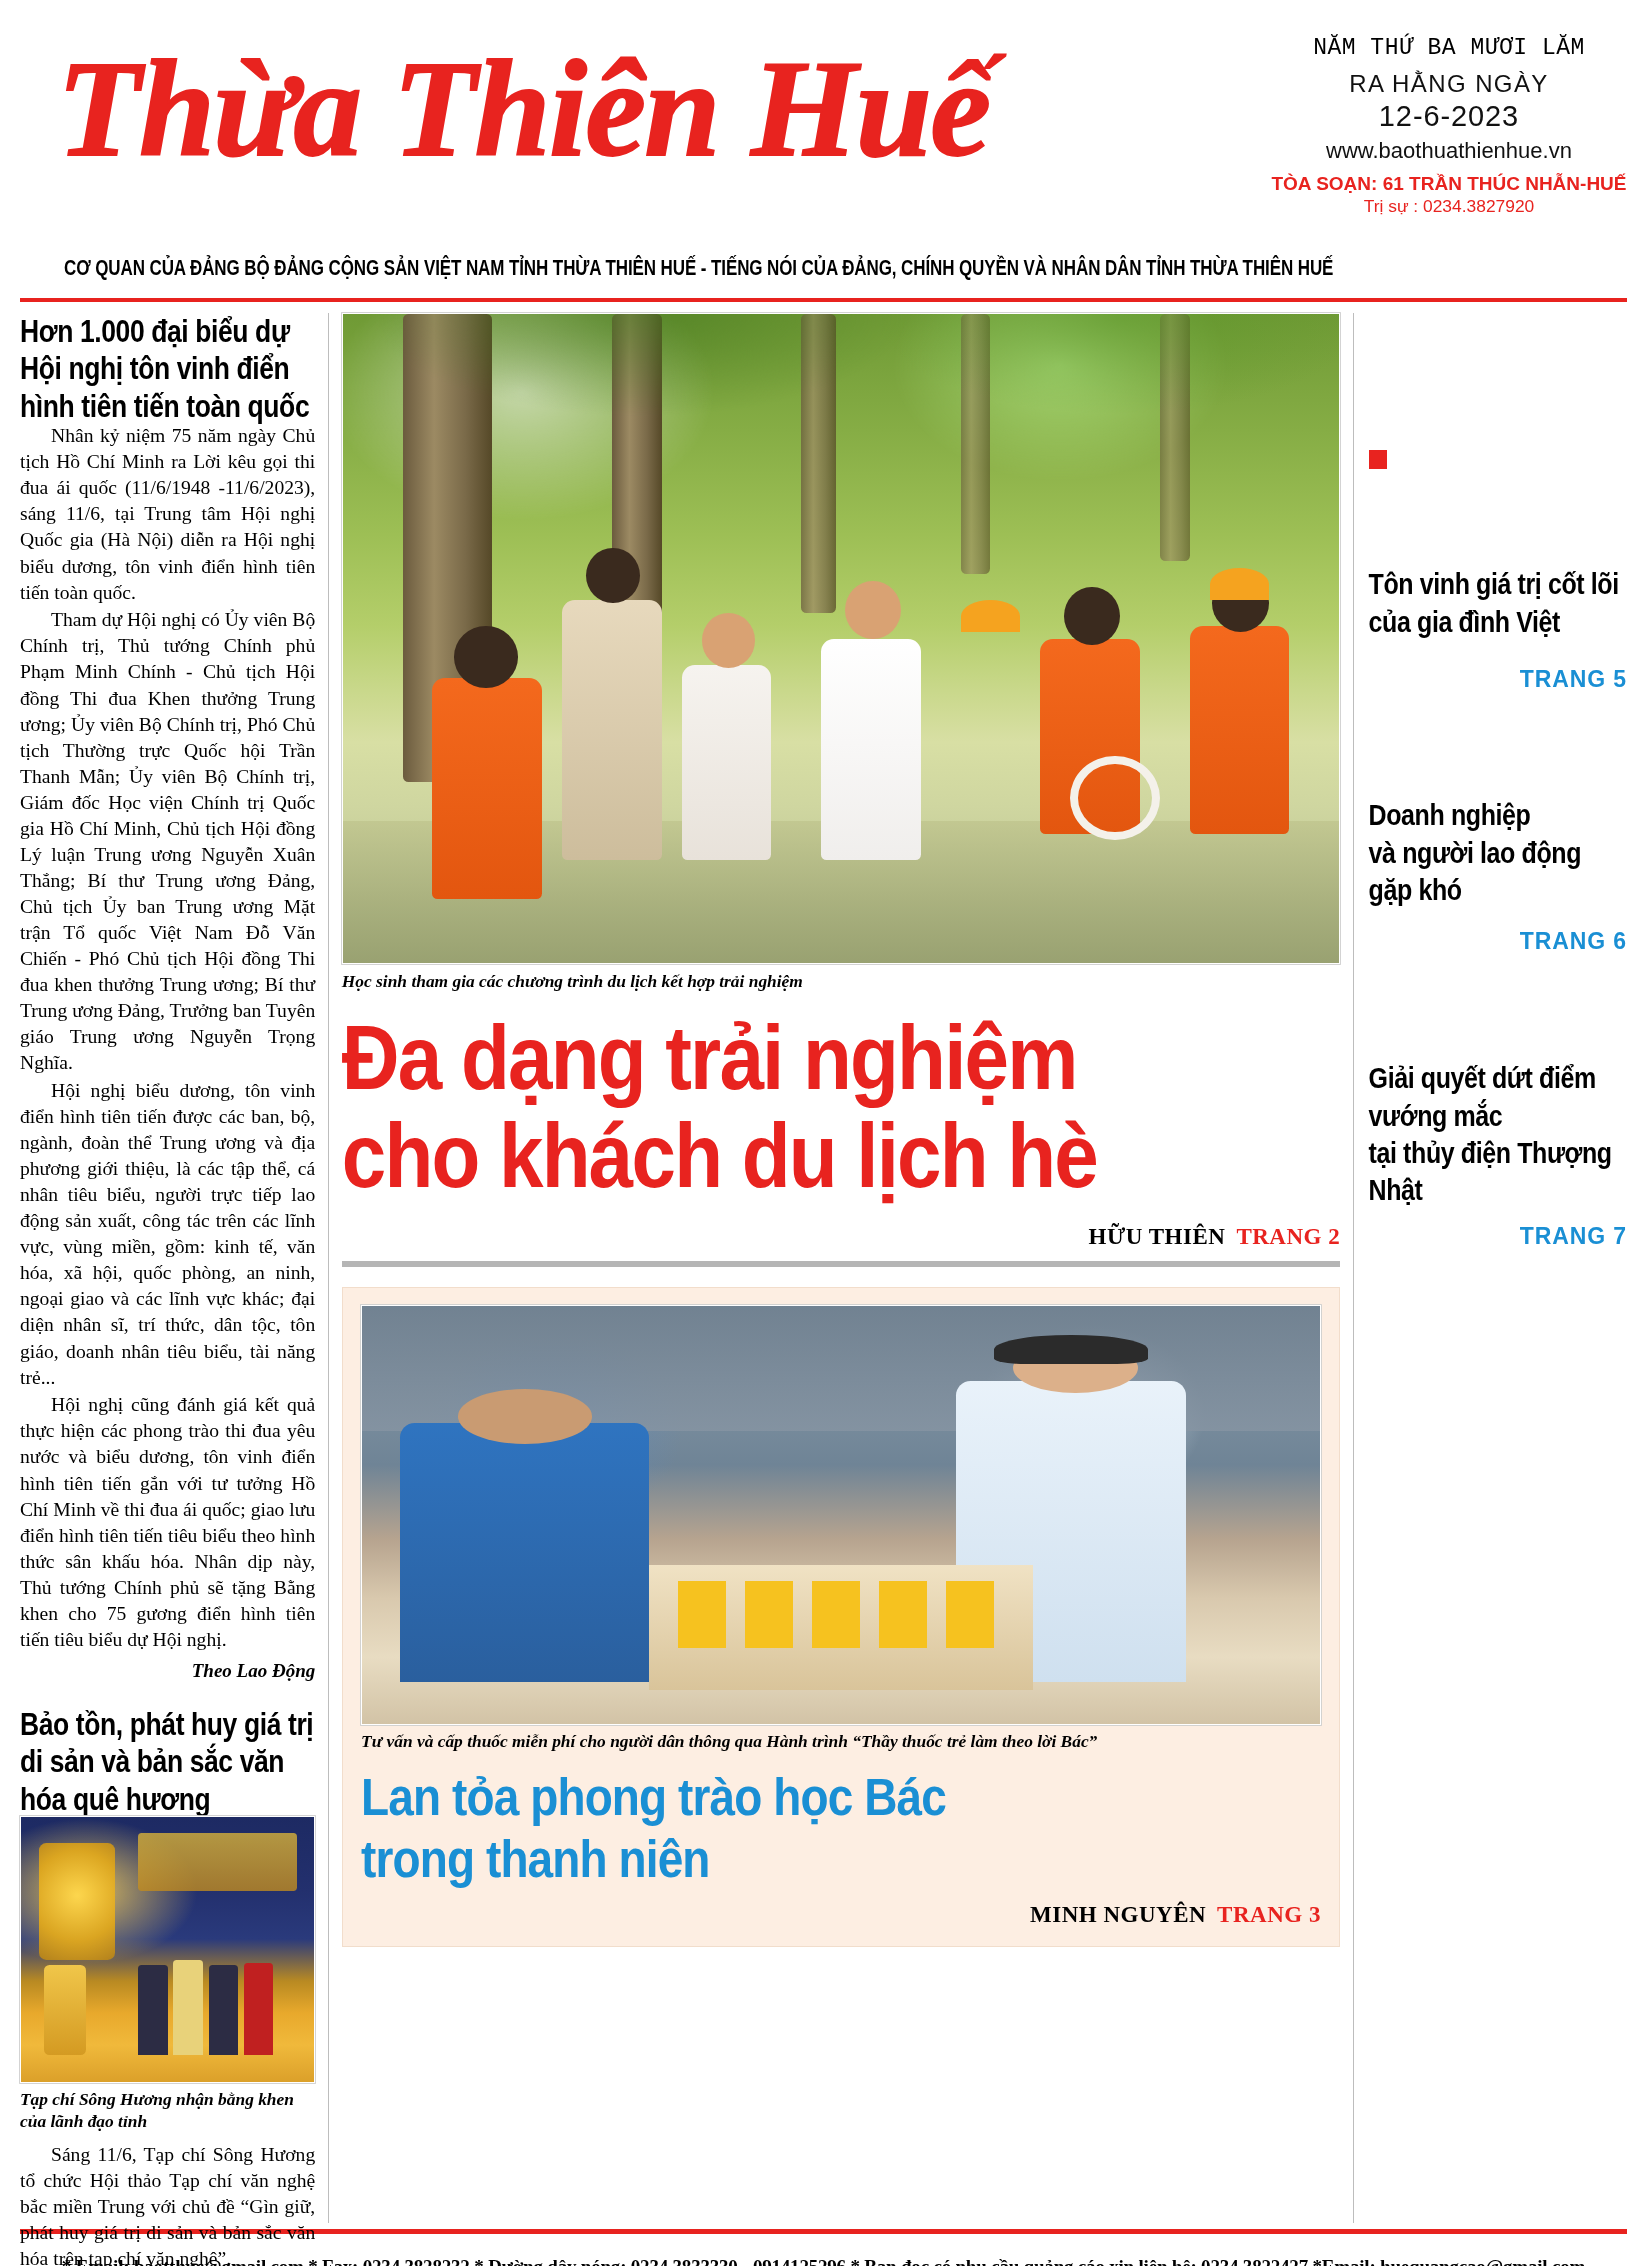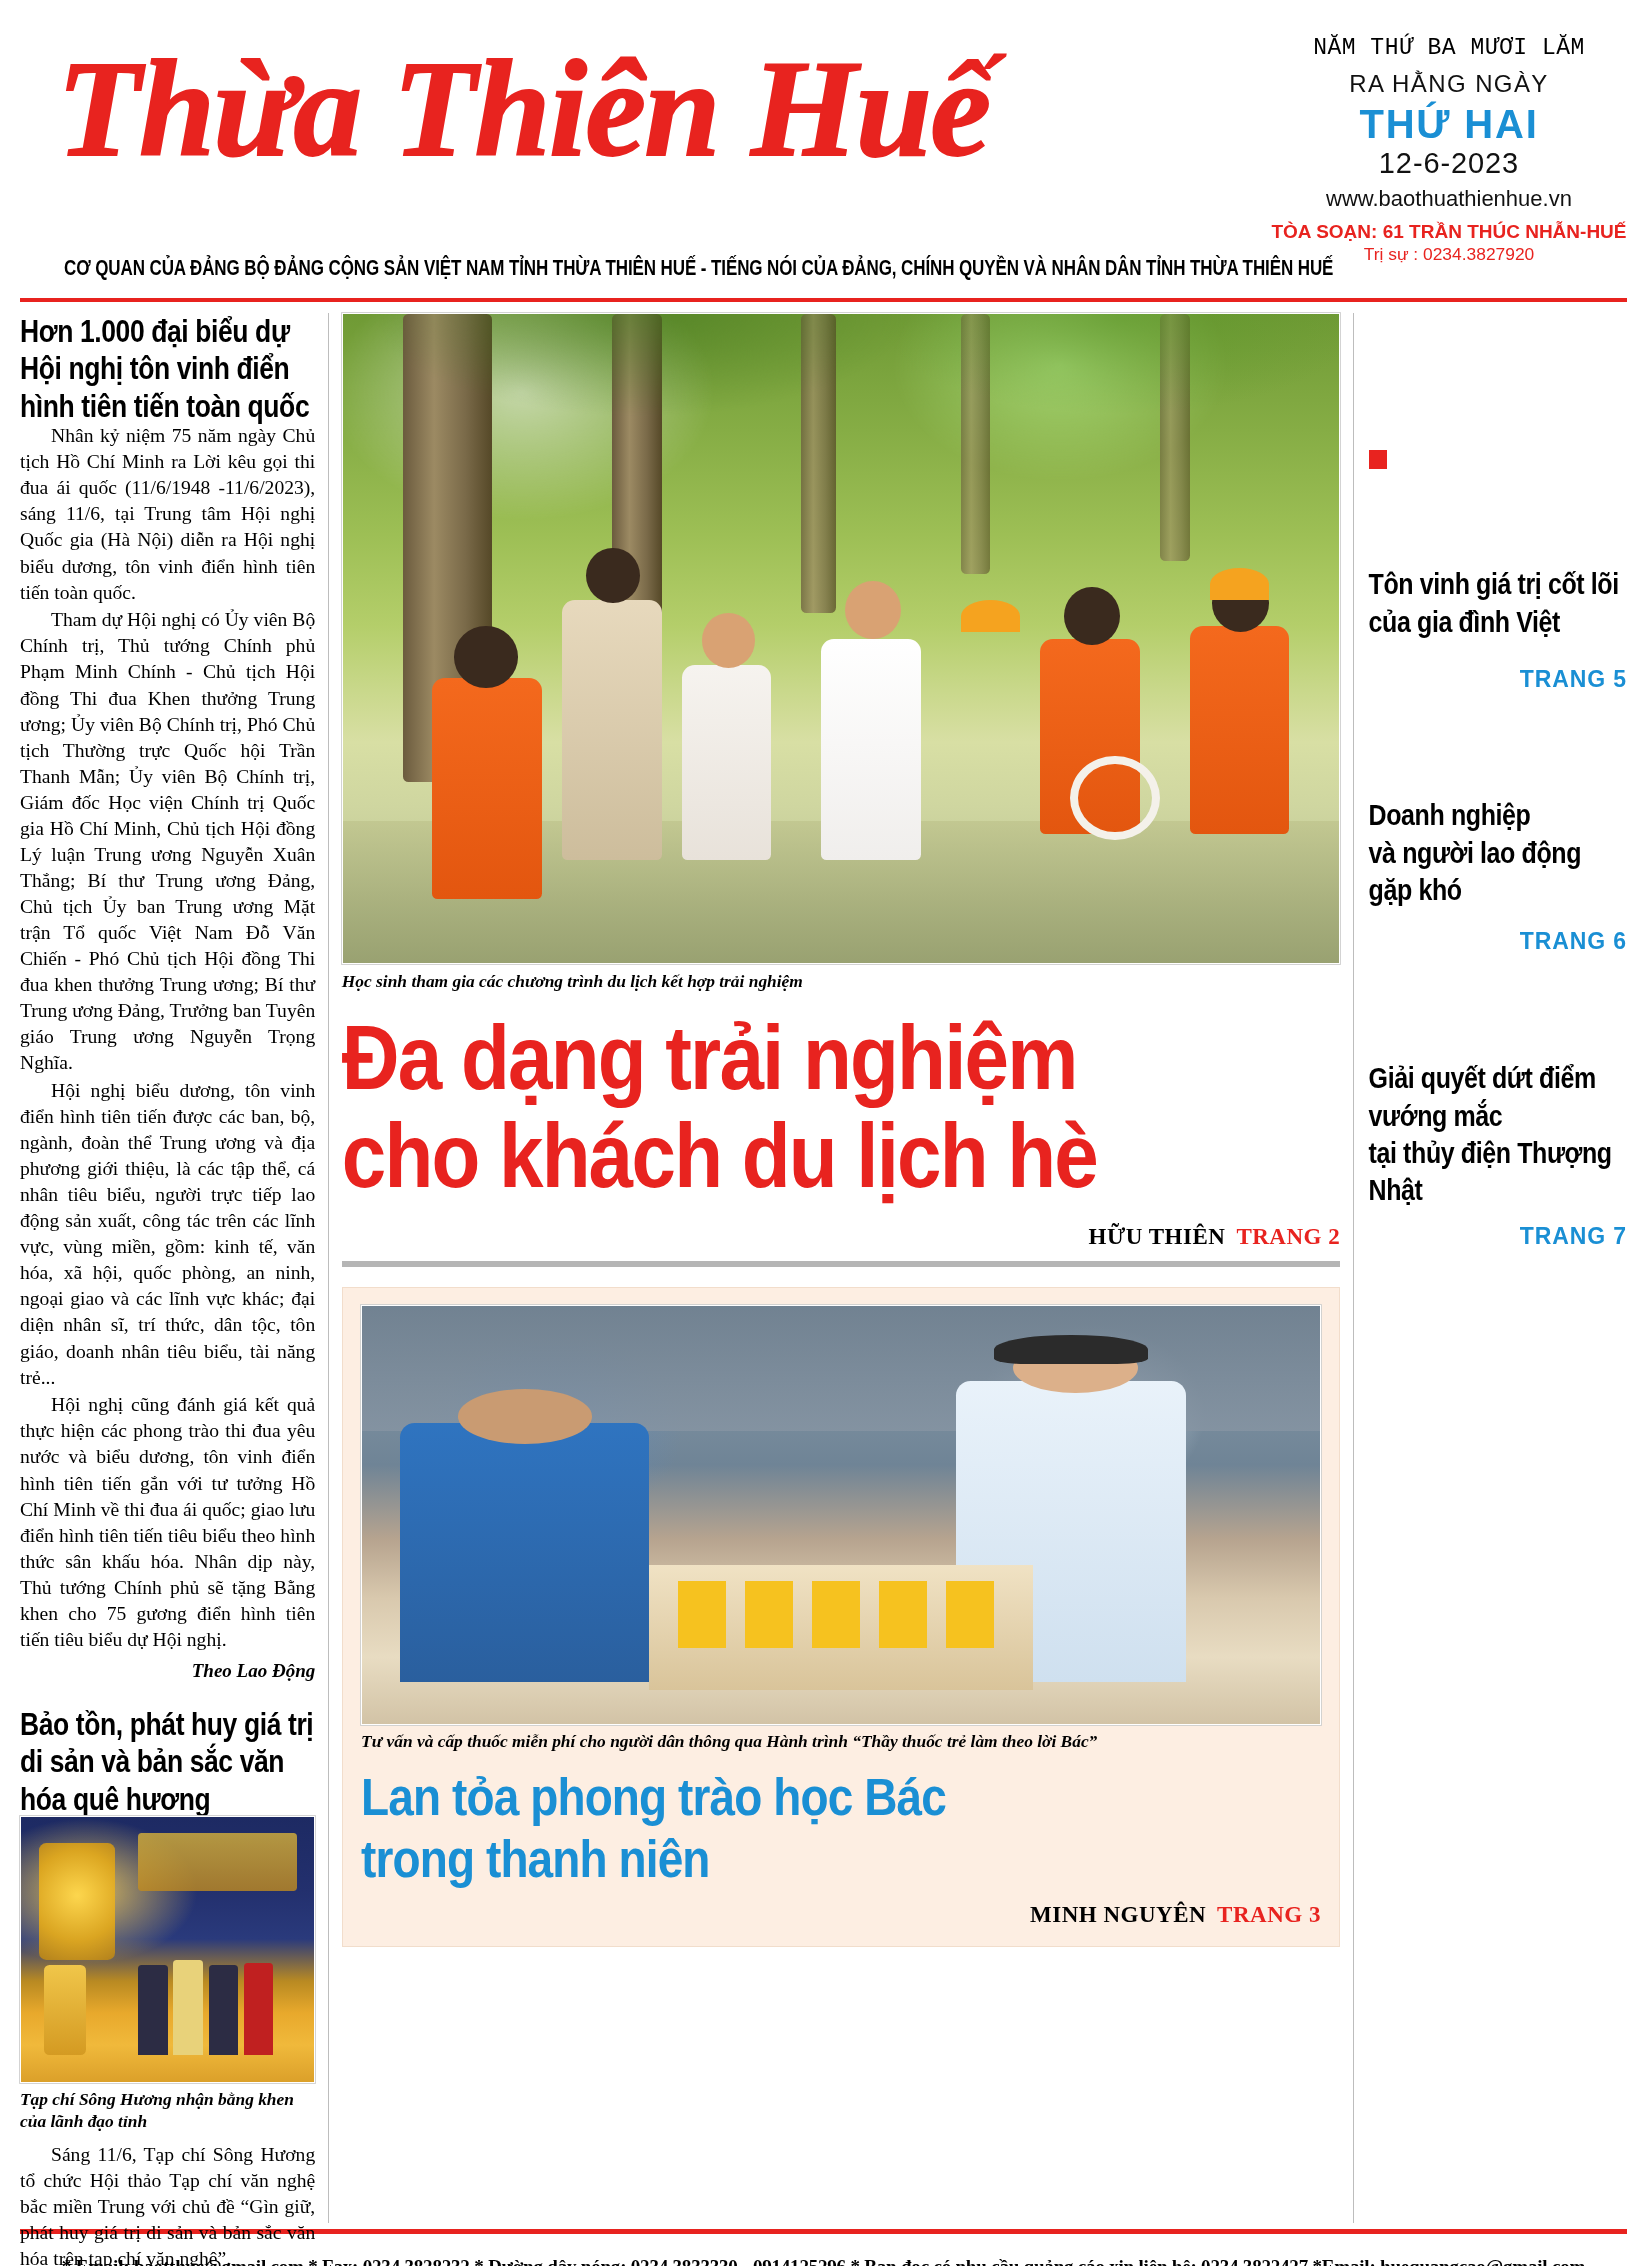--- a/index.html
+++ b/index.html
@@ -378,21 +378,20 @@
 
 <div class="page">
 
   <div class="masthead">
     <div class="masthead-left">
       <div class="paper-title">Thừa Thiên Huế</div>
     </div>
     <div class="masthead-right">
       <div class="mr-year">NĂM THỨ BA MƯƠI LĂM</div>
       <div class="mr-freq">RA HẰNG NGÀY</div>
-      <div class="mr-weekday">THỨ HAI</div>
       <div class="mr-date">12-6-2023</div>
       <div class="mr-web">www.baothuathienhue.vn</div>
       <div class="mr-office">TÒA SOẠN: 61 TRẦN THÚC NHẪN-HUẾ</div>
       <div class="mr-phone">Trị sự : 0234.3827920</div>
     </div>
   </div>
 
   <div class="tagline">CƠ QUAN CỦA ĐẢNG BỘ ĐẢNG CỘNG SẢN VIỆT NAM TỈNH THỪA THIÊN HUẾ  -  TIẾNG NÓI CỦA ĐẢNG, CHÍNH QUYỀN VÀ NHÂN DÂN TỈNH THỪA THIÊN HUẾ</div>
 
   <div class="rule-red"></div>

